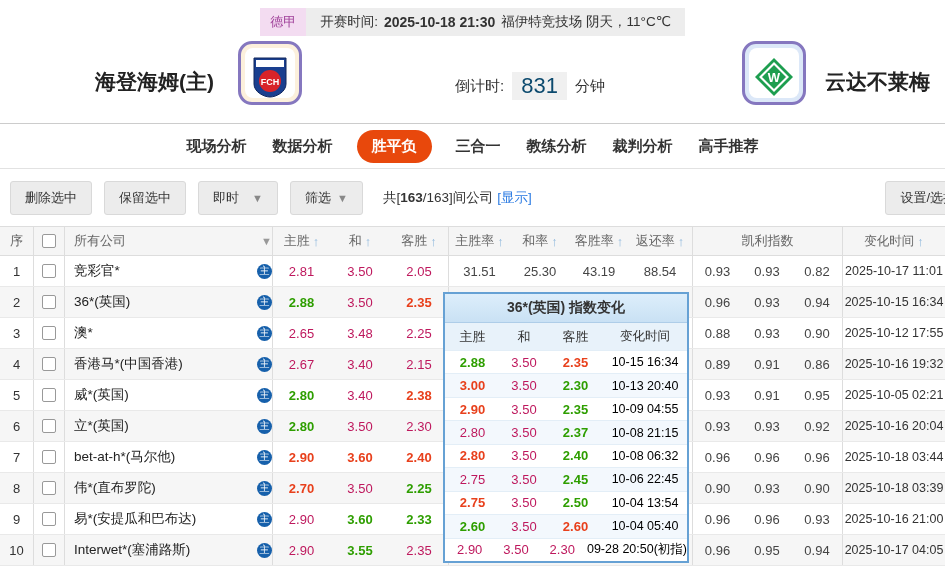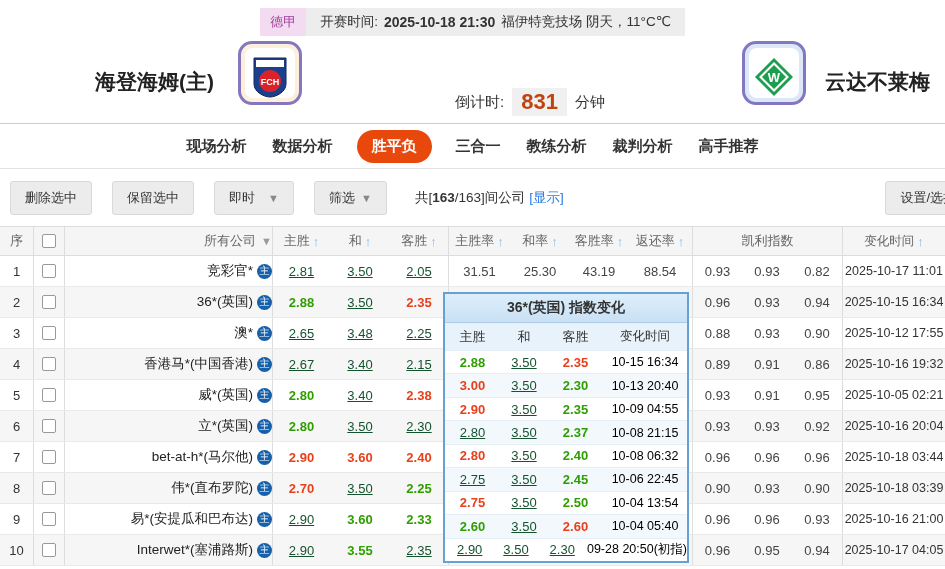--- a/index.html
+++ b/index.html
@@ -14,56 +14,56 @@
 
   
   .match-header { position:relative; height:88px; border-bottom:1px solid #ccc; }
   .team-name { font-size:21px; font-weight:bold; color:#222; }
   .home-name { position:absolute; left:95px; top:32px; }
   .away-name { position:absolute; right:15px; top:32px; }
   .crest-box { position:absolute; top:5px; width:64px; height:64px; border:3px solid #8577bf; border-radius:14px; display:flex; align-items:center; justify-content:center; }
   .home-crest { left:238px; background:#fcf0dc; }
   .away-crest { left:742px; background:#dce8f8; }
   .crest-inner { width:50px; height:50px; background:#fff; border-radius:8px; display:flex; align-items:flex-end; justify-content:center; }
-  .countdown { position:absolute; left:455px; top:52px; display:flex; align-items:center; gap:8px; font-size:15px; color:#333; }
-  .count-val { font-size:22px; font-weight:bold; color:#c2410c; background:#f0f0f0; padding:1px 9px; }
+  .countdown { position:absolute; left:455px; top:36px; display:flex; align-items:center; gap:8px; font-size:15px; color:#333; }
+  .count-val { font-size:22px; font-weight:normal; color:#0c4a6e; background:#f0f0f0; padding:1px 9px; }
 
   
   .tabs { height:45px; border-bottom:1px solid #e2e2e2; display:flex; align-items:center; justify-content:center; gap:22px; }
   .tab { font-size:15px; font-weight:bold; color:#333; cursor:pointer; padding:7px 2px; }
   .tab.active { background:#e8480c; color:#fff; padding:7px 15px; border-radius:18px; }
 
   
-  .toolbar { position:relative; height:57px; display:flex; align-items:center; padding-left:10px; gap:20px; }
+  .toolbar { position:relative; height:57px; display:flex; align-items:center; padding-left:10px; gap:12px; }
   .tbtn { background:#ececec; border:1px solid #d9d9d9; border-radius:3px; font-size:13px; color:#333; padding:7px 14px; cursor:pointer; display:flex; align-items:center; gap:6px; }
   .tbtn .caret { color:#888; font-size:11px; }
   .dd-time { width:80px; justify-content:space-between; }
   .count-text { font-size:13.5px; color:#333; margin-left:8px; }
   .count-text b { font-size:13.5px; }
   .show-link { color:#2a7ae2; cursor:pointer; margin-left:4px; }
   .settings-btn { position:absolute; right:-26px; top:12px; }
 
   
   .otable { width:945px; font-size:13px; color:#333; }
   .thead { display:flex; height:30px; align-items:center; background:#f5f5f5; border-top:1px solid #ddd; border-bottom:1px solid #ddd; color:#666; }
   .tr { display:flex; height:31px; align-items:center; border-bottom:1px solid #e9e9e9; background:#fff; }
   .tr.alt { background:#f6f6f6; }
   .td, .th { display:flex; align-items:center; justify-content:center; height:100%; }
   .bl { border-left:1px solid #ddd; }
-  .c-num{width:33px;} .c-check{width:31px;} .c-company{width:208px; justify-content:flex-end; padding-left:9px;}
+  .c-num{width:33px;} .c-check{width:31px;} .c-company{width:208px; justify-content:space-between; padding-left:9px;}
   .c-o1{width:58px;} .c-o2{width:60px;} .c-o3{width:58px;}
   .c-r1{width:62px;} .c-r2{width:60px;} .c-r3{width:58px;} .c-r4{width:64px;}
   .c-kelly{width:150px;} .c-k{width:50px;}
   .c-time{width:103px; font-size:12.5px;}
   .arrow { color:#8cb6dc; font-weight:bold; font-size:13px; margin-left:3px; }
   .caret-g { color:#999; font-size:11px; margin-left:5px; }
   .cb { width:14px; height:14px; background:#fff; border:1px solid #999; border-radius:2px; cursor:pointer; }
   .home-badge { display:inline-flex; align-items:center; justify-content:center; width:15px; height:15px; border-radius:50%; background:#1660ab; color:#fff; font-size:10px; margin-left:4px; flex:none; }
   .company-name { color:#222; font-size:13.5px; white-space:nowrap; }
-  .num-k { color:#14532d;text-decoration:underline; }
+  .num-k { color:#be185d; }
   .num-g { color:#2e9e00; font-weight:bold; }
   .num-r { color:#e8401c; font-weight:bold; }
   .rate { color:#444; }
 
   
   .popup { position:absolute; left:443px; top:292px; width:246px; height:271px; background:#fff; border:2px solid #66a1d4; z-index:10; display:flex; flex-direction:column; }
   .popup-title { height:29px; background:linear-gradient(#ddeefb,#c9e1f4); border-bottom:1px solid #aecde8; display:flex; align-items:center; justify-content:center; font-size:14px; font-weight:bold; color:#333; }
   .popup-head { height:27px; background:#e8f2fa; display:flex; align-items:center; font-size:13px; color:#333; }
   .popup-body { flex:1; display:flex; flex-direction:column; }
   .prow { flex:1; display:flex; align-items:center; font-size:13px; border-top:1px solid #e3eef7; }

